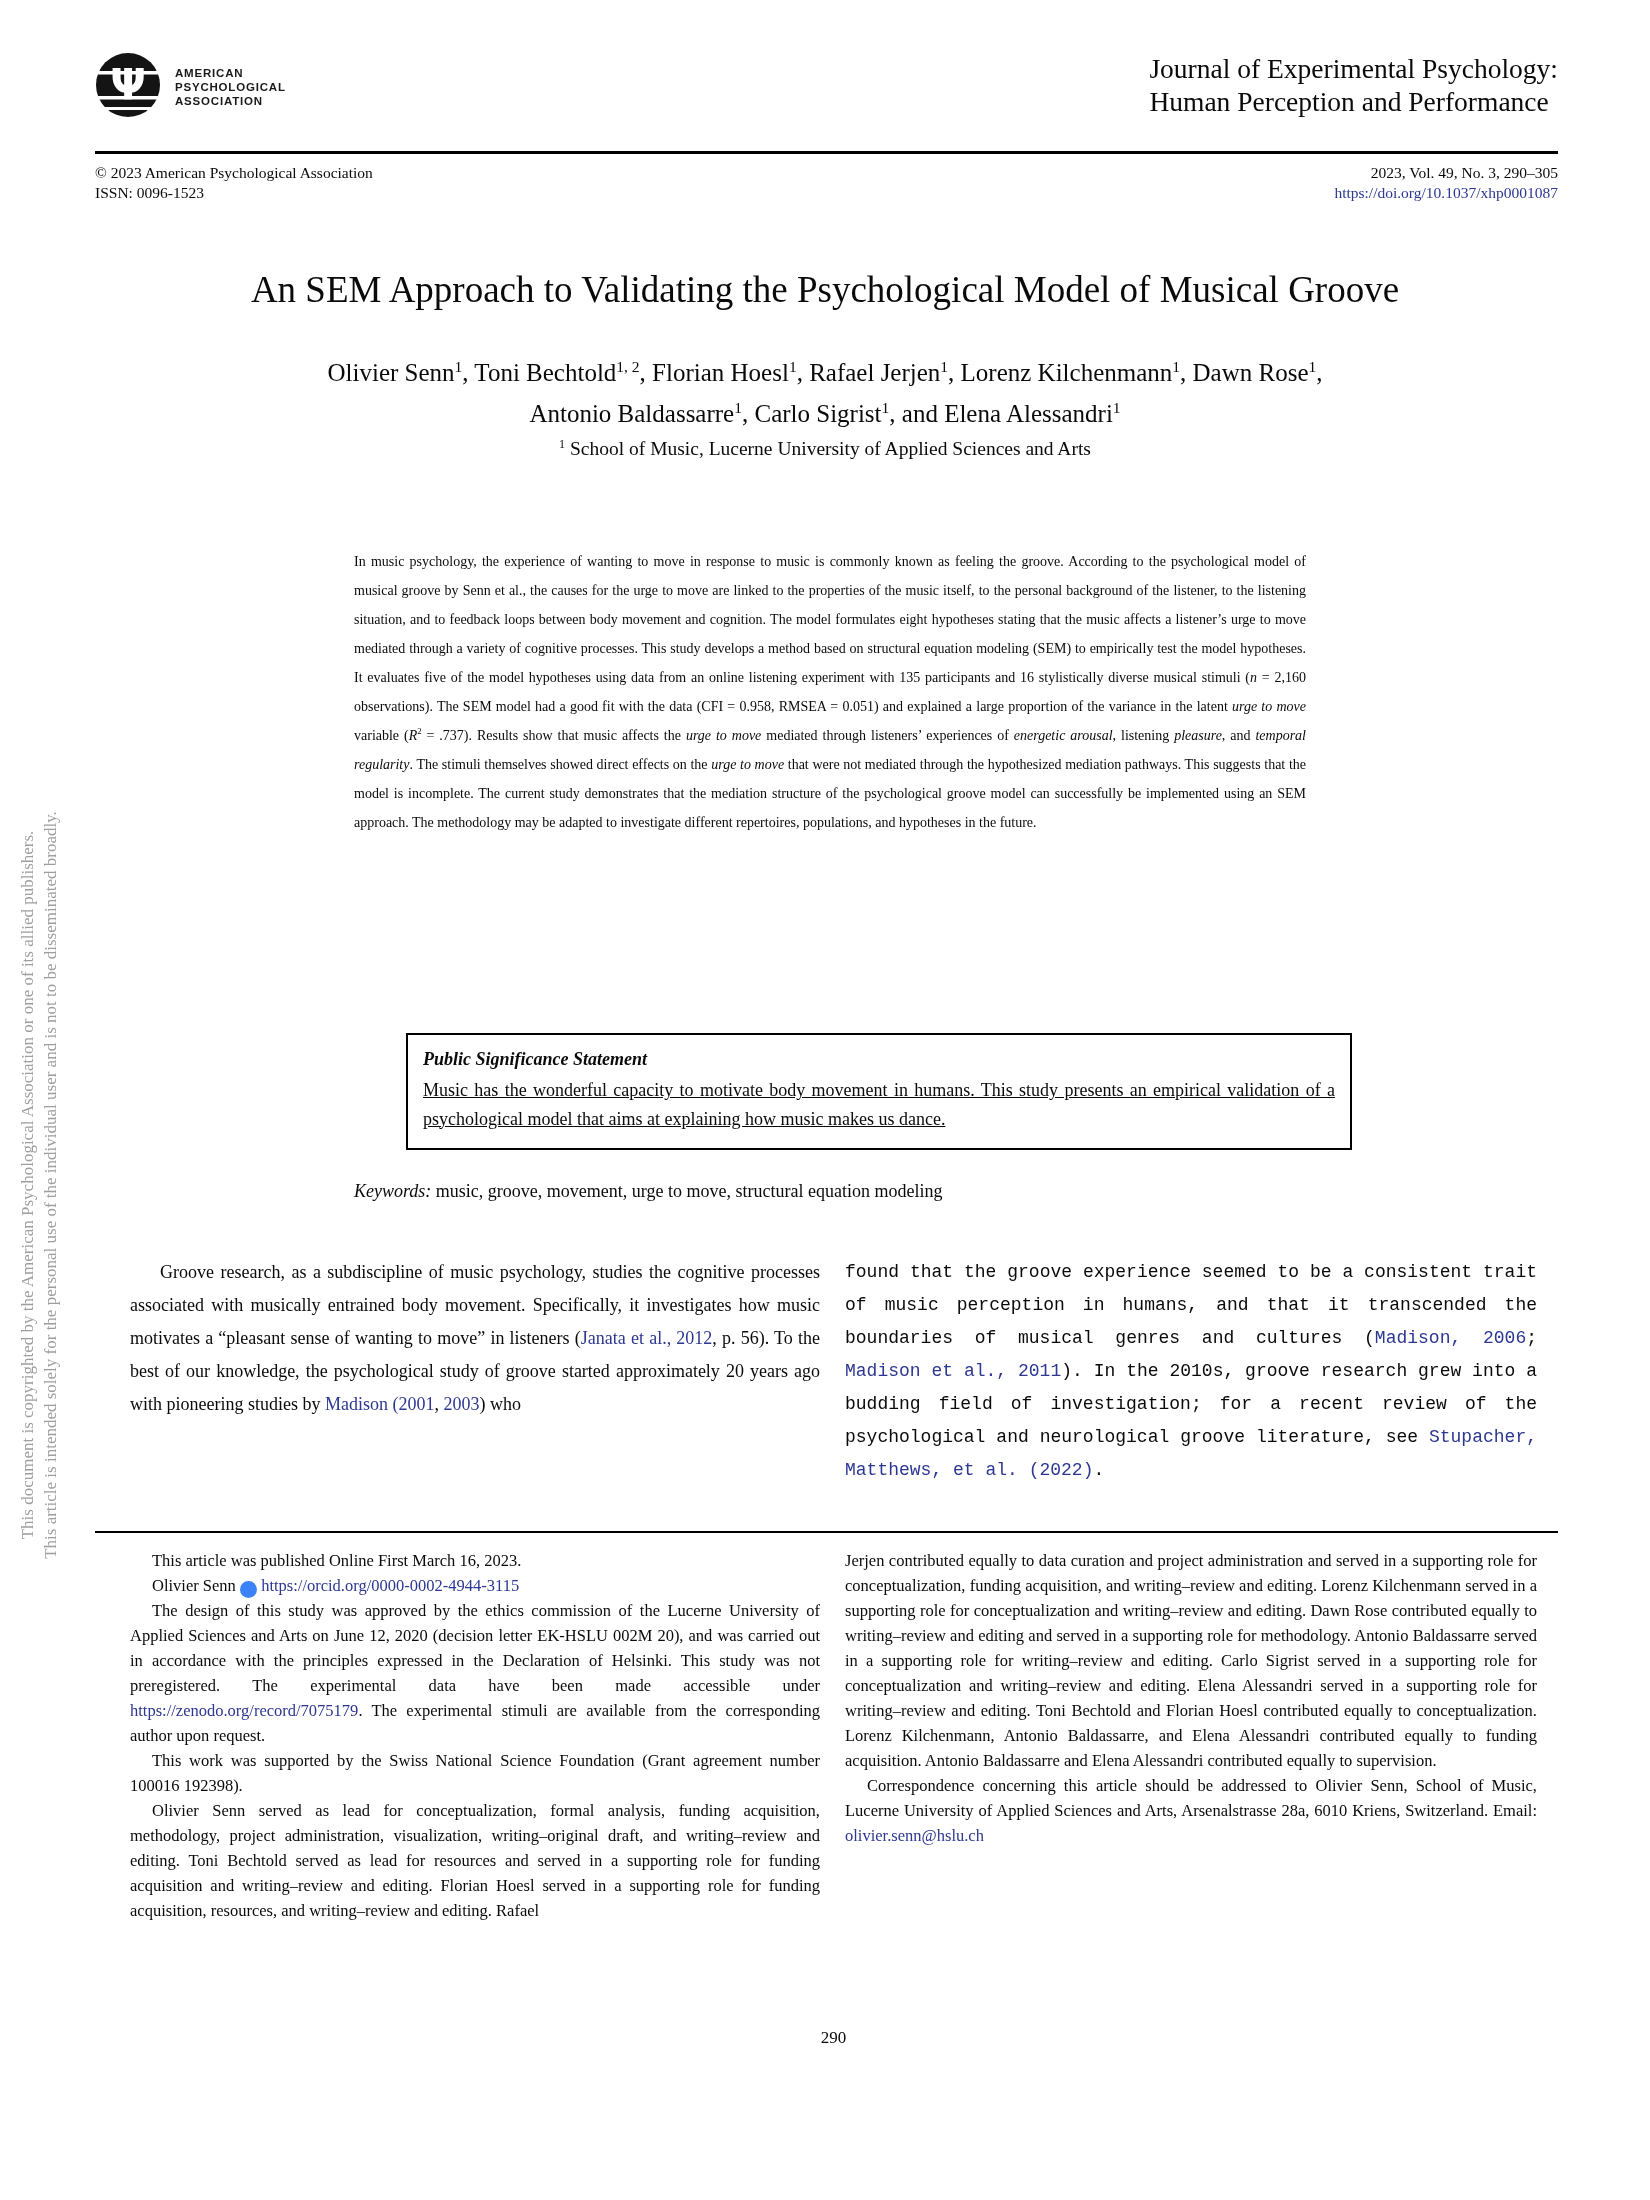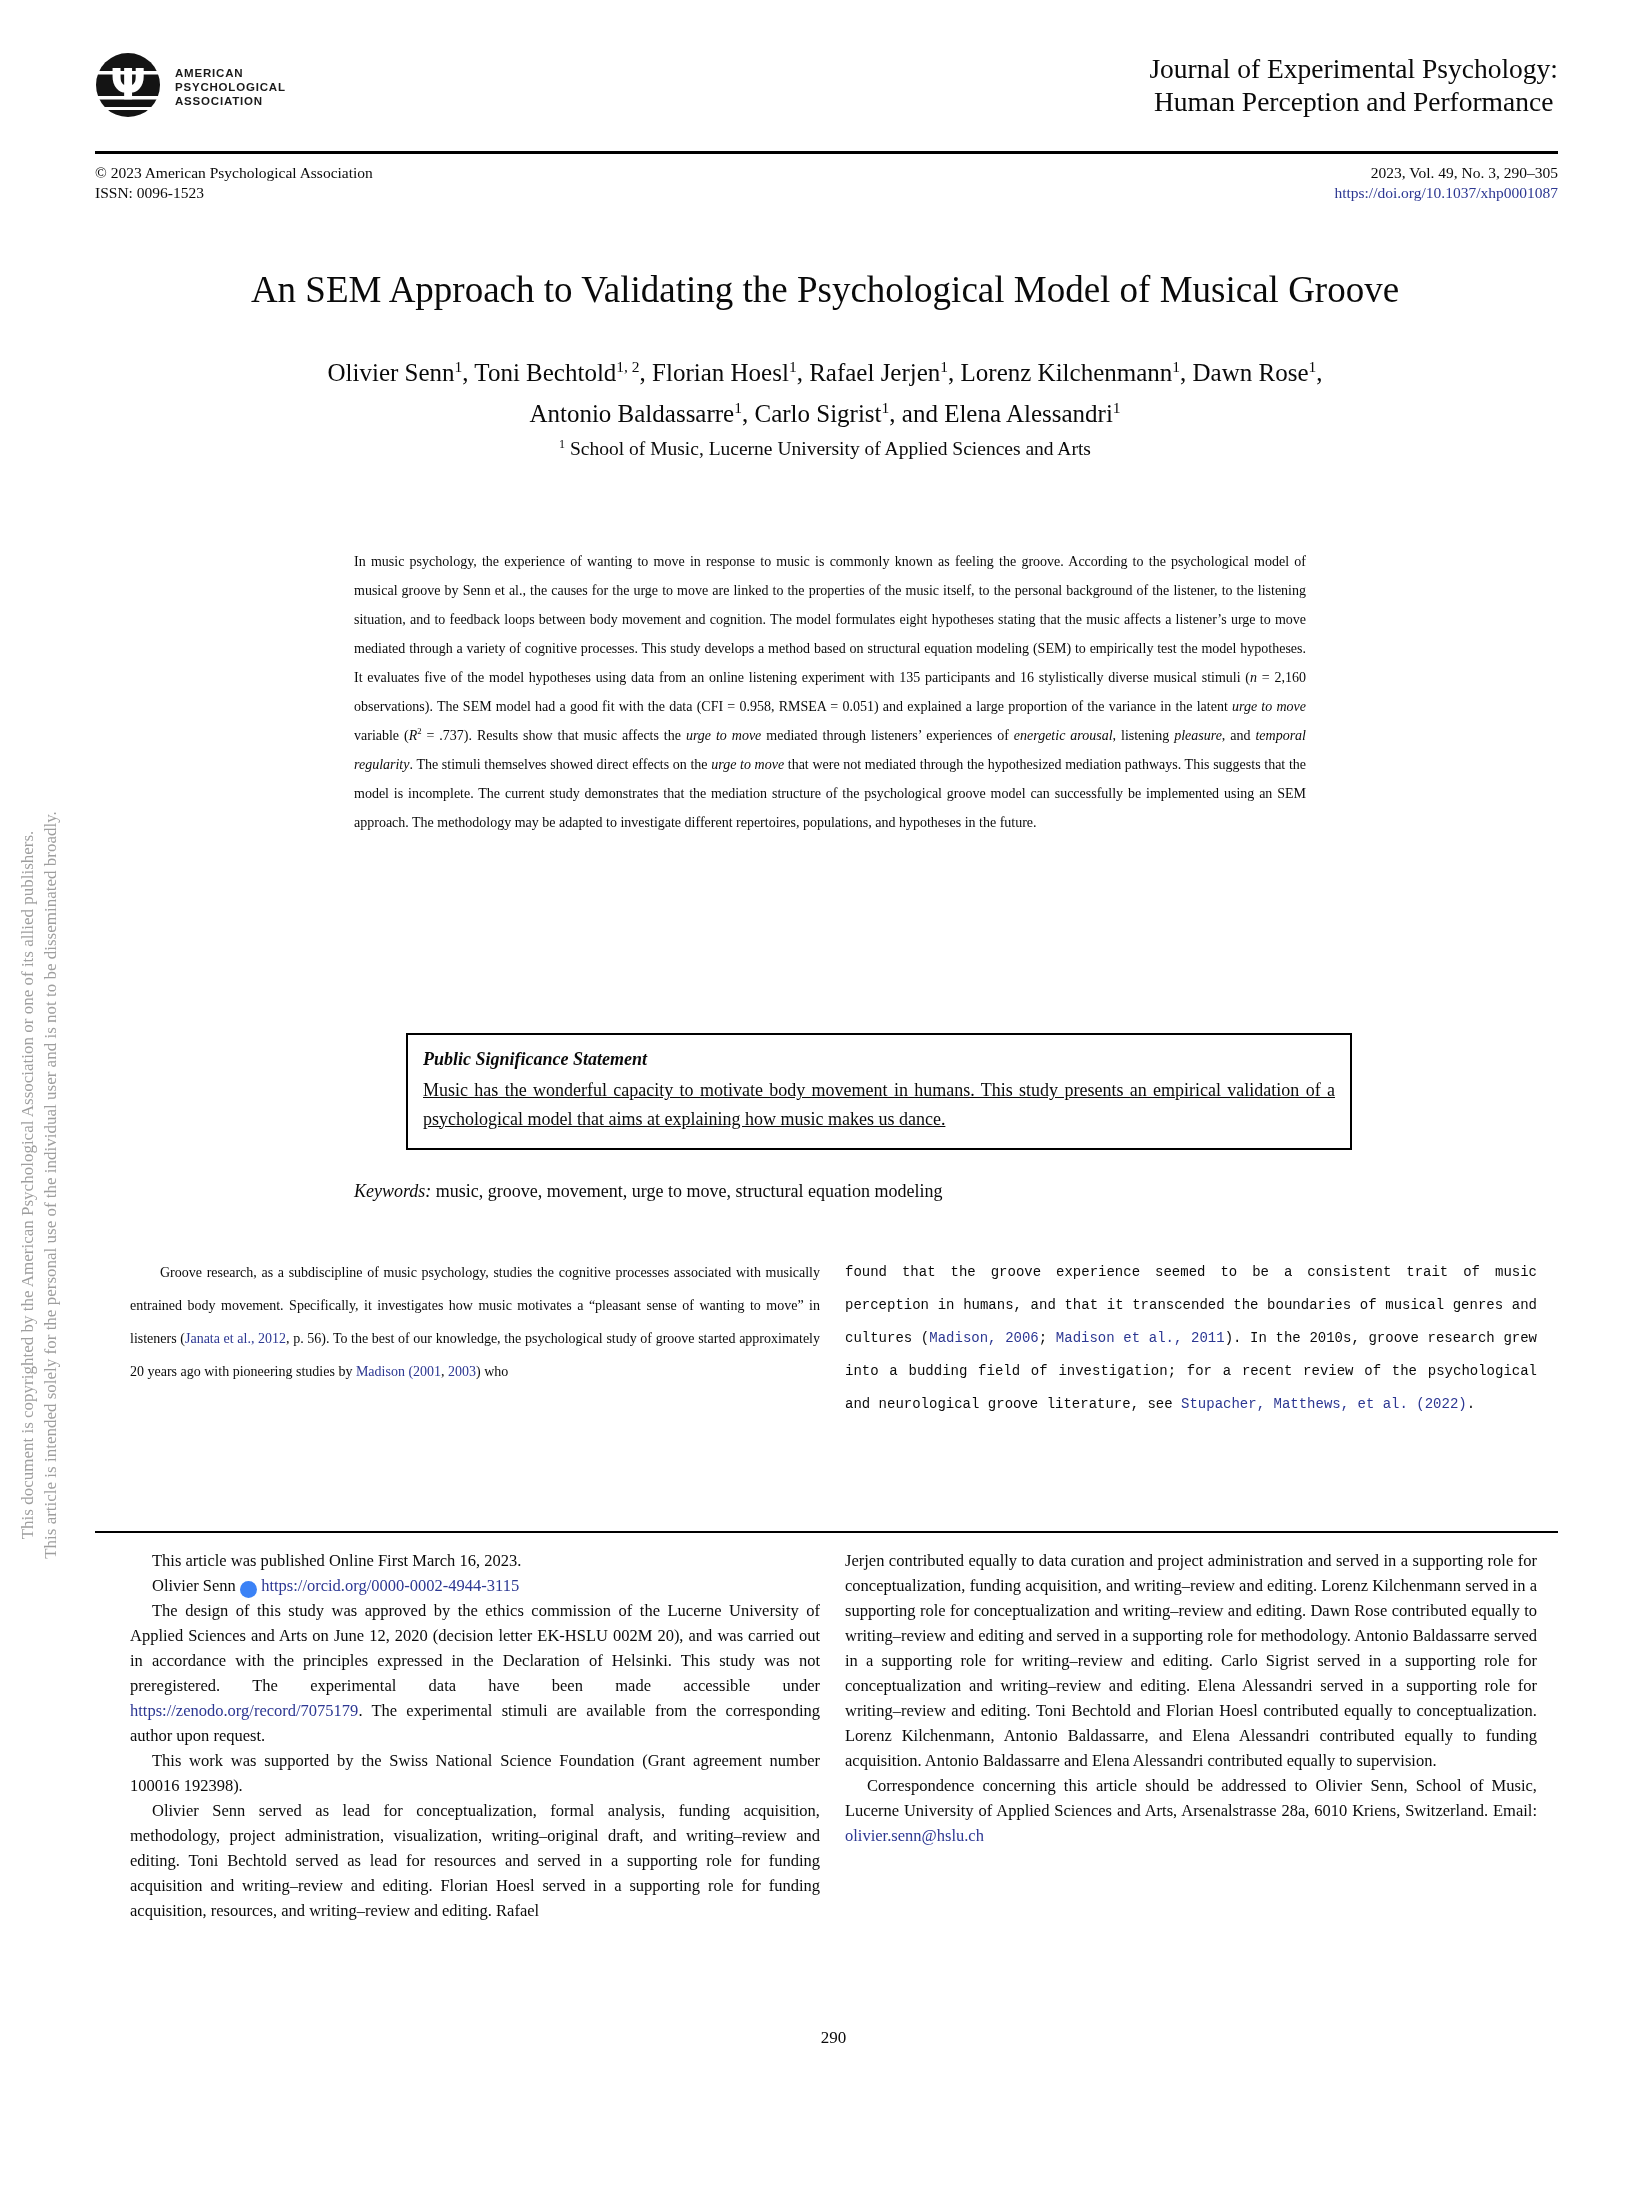--- a/index.html
+++ b/index.html
@@ -13,21 +13,21 @@
 
   
   .side-rotated{position:absolute;width:1240px;height:46px;left:-581px;top:1162px;
     transform:rotate(-90deg);color:#9e9e9e;font-size:17px;line-height:23px;text-align:center;
     white-space:nowrap;}
 
   
   .logo-row{position:absolute;left:95px;top:52px;display:flex;align-items:center;gap:14px;}
   .logo-text{font-family:"Liberation Sans","DejaVu Sans",sans-serif;font-weight:bold;
     font-size:11.5px;line-height:14px;letter-spacing:0.8px;color:#1a1a1a;}
-  .journal-name{position:absolute;right:92px;top:52px;text-align:center;font-size:27.5px;line-height:33px;}
+  .journal-name{position:absolute;right:92px;top:52px;text-align:left;font-size:27.5px;line-height:33px;}
   .rule-thick{position:absolute;left:95px;right:92px;top:151px;height:3px;background:#000;}
   .pub-left{position:absolute;left:95px;top:163px;font-size:15.5px;line-height:19.5px;}
   .pub-right{position:absolute;right:92px;top:163px;text-align:right;font-size:15.5px;line-height:19.5px;}
 
   
   .title{position:absolute;left:60px;right:60px;top:268px;text-align:center;font-size:37px;line-height:44px;}
   .byline{position:absolute;left:0;right:0;top:352px;text-align:center;}
   .authors-line{font-size:25px;line-height:41px;}
   .affil-line{font-size:19.5px;line-height:30px;}
 
@@ -36,21 +36,21 @@
 
   
   .sig-box{position:absolute;left:358px;width:946px;top:1033px;border:2px solid #000;
     box-sizing:border-box;padding:11px 15px 15px 15px;margin-left:48px;}
   .sig-heading{font-weight:bold;font-style:italic;font-size:18px;line-height:26px;margin-bottom:4px;}
   .sig-body{font-size:18px;line-height:28.5px;text-align:justify;text-decoration:underline;}
 
   .keywords{position:absolute;left:354px;width:952px;top:1178px;font-size:18px;line-height:26px;}
 
   
-  .col{position:absolute;top:1256px;font-size:14px;line-height:33px;text-align:justify;}
+  .col{position:absolute;top:1256px;font-size:18px;line-height:33px;text-align:justify;}
   .col-left{left:130px;width:690px;}
   .col-right{left:845px;width:692px;font-family:Liberation Mono, monospace;}
   .col p.indent{text-indent:30px;}
 
   .rule-thin{position:absolute;left:95px;right:92px;top:1531px;height:2px;background:#000;}
 
   
   .fn{position:absolute;top:1548px;font-size:16.5px;line-height:25px;text-align:justify;}
   .fn-left{left:130px;width:690px;}
   .fn-right{left:845px;width:692px;}

